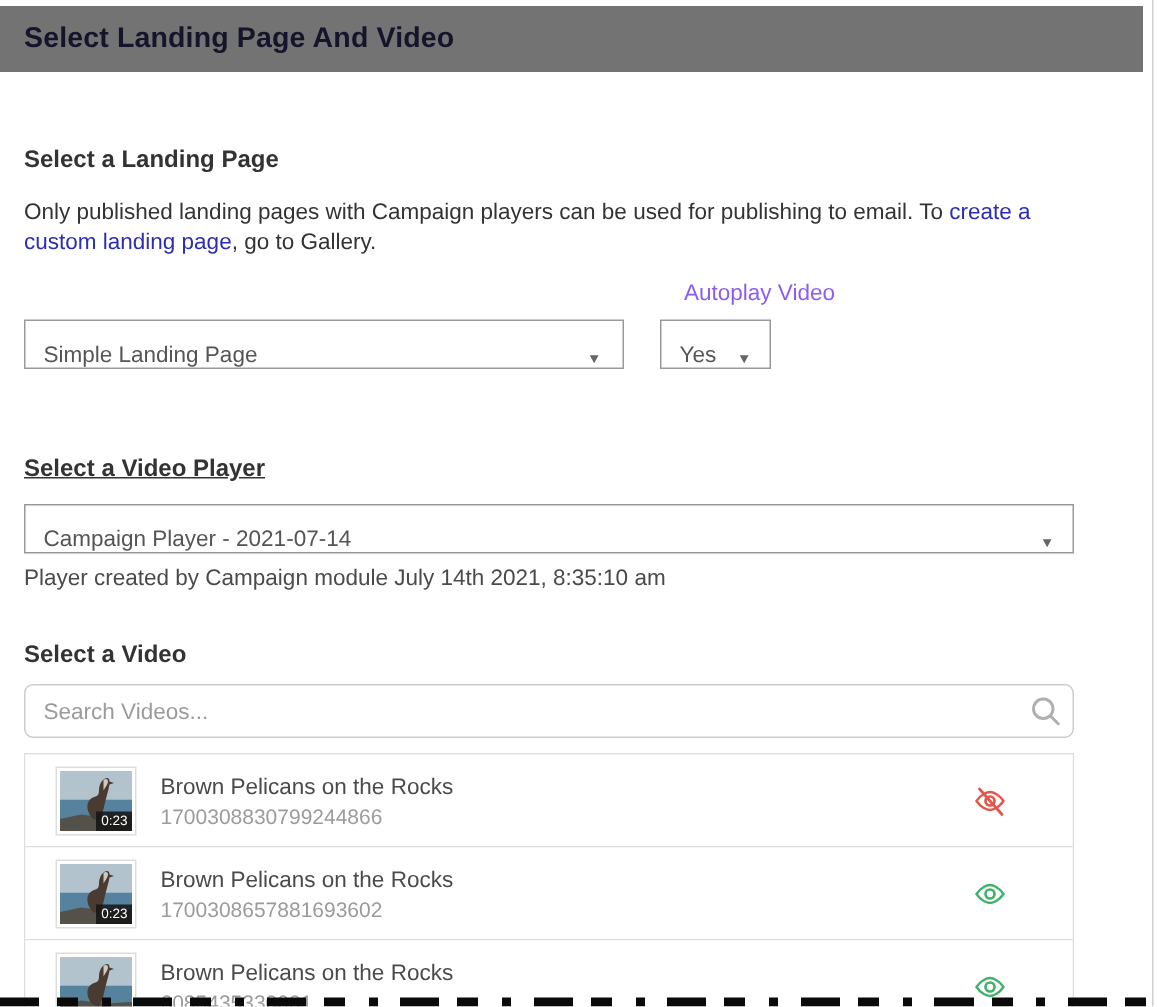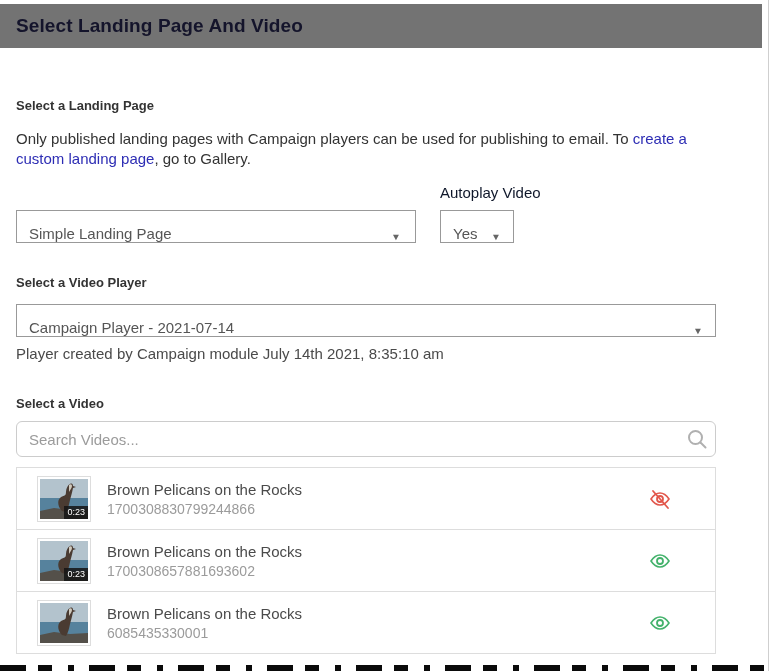--- a/index.html
+++ b/index.html
@@ -21,54 +21,54 @@
     background: #737373;
     display: flex; align-items: center;
     padding-left: 16px;
   }
   .modal-header h1 {
     font-size: 19px; font-weight: bold; color: #14142b;
     letter-spacing: 0.1px;
   }
   .content { padding: 0 0 0 16px; width: 716px; }
   .section-heading {
-    font-size: 13px; font-weight: bold; color: #333;
+    font-size: 16px; font-weight: bold; color: #333;
   }
   .lp-heading { margin-top: 50px; }
   .lp-desc {
     margin-top: 16px;
     font-size: 15px; color: #333; line-height: 20px;
     width: 700px;
   }
   .lp-desc a { color: #2d2db4; text-decoration: none; cursor: pointer; }
   .selects-row {
     margin-top: 15px;
     display: flex; align-items: flex-end; gap: 24px;
   }
   .autoplay-group .select-label {
-    font-size: 15px; color: #0f172a; margin-bottom: 9px;
+    font-size: 15px; color: #8b5cf6; margin-bottom: 9px; margin-left: 16px;
   }
   .fake-select {
     height: 33px;
     border: 1px solid #999;
     background: #fff;
     display: flex; align-items: flex-end;
     padding: 0 12px;
     font-size: 15px; color: #555;
     cursor: pointer;
   }
   .fake-select .caret {
     margin-left: auto;
     font-size: 10px; color: #666;
     transform: scaleY(0.9);
   }
   .select-landing { width: 400px; }
   .select-landing .caret { margin-right: 2px; }
   .select-autoplay { width: 74px; }
-  .vp-heading { margin-top: 32px; }
+  .vp-heading { margin-top: 58px; text-decoration: underline; }
   .select-player { width: 700px; margin-top: 14px; }
   .player-caption {
     margin-top: 8px;
     font-size: 15px; color: #4a4a4a;
   }
   .video-heading { margin-top: 34px; }
   .search-wrap { position: relative; width: 700px; margin-top: 10px; }
   .search-input {
     width: 700px; height: 36px;
     border: 1px solid #ccc; border-radius: 6px;

